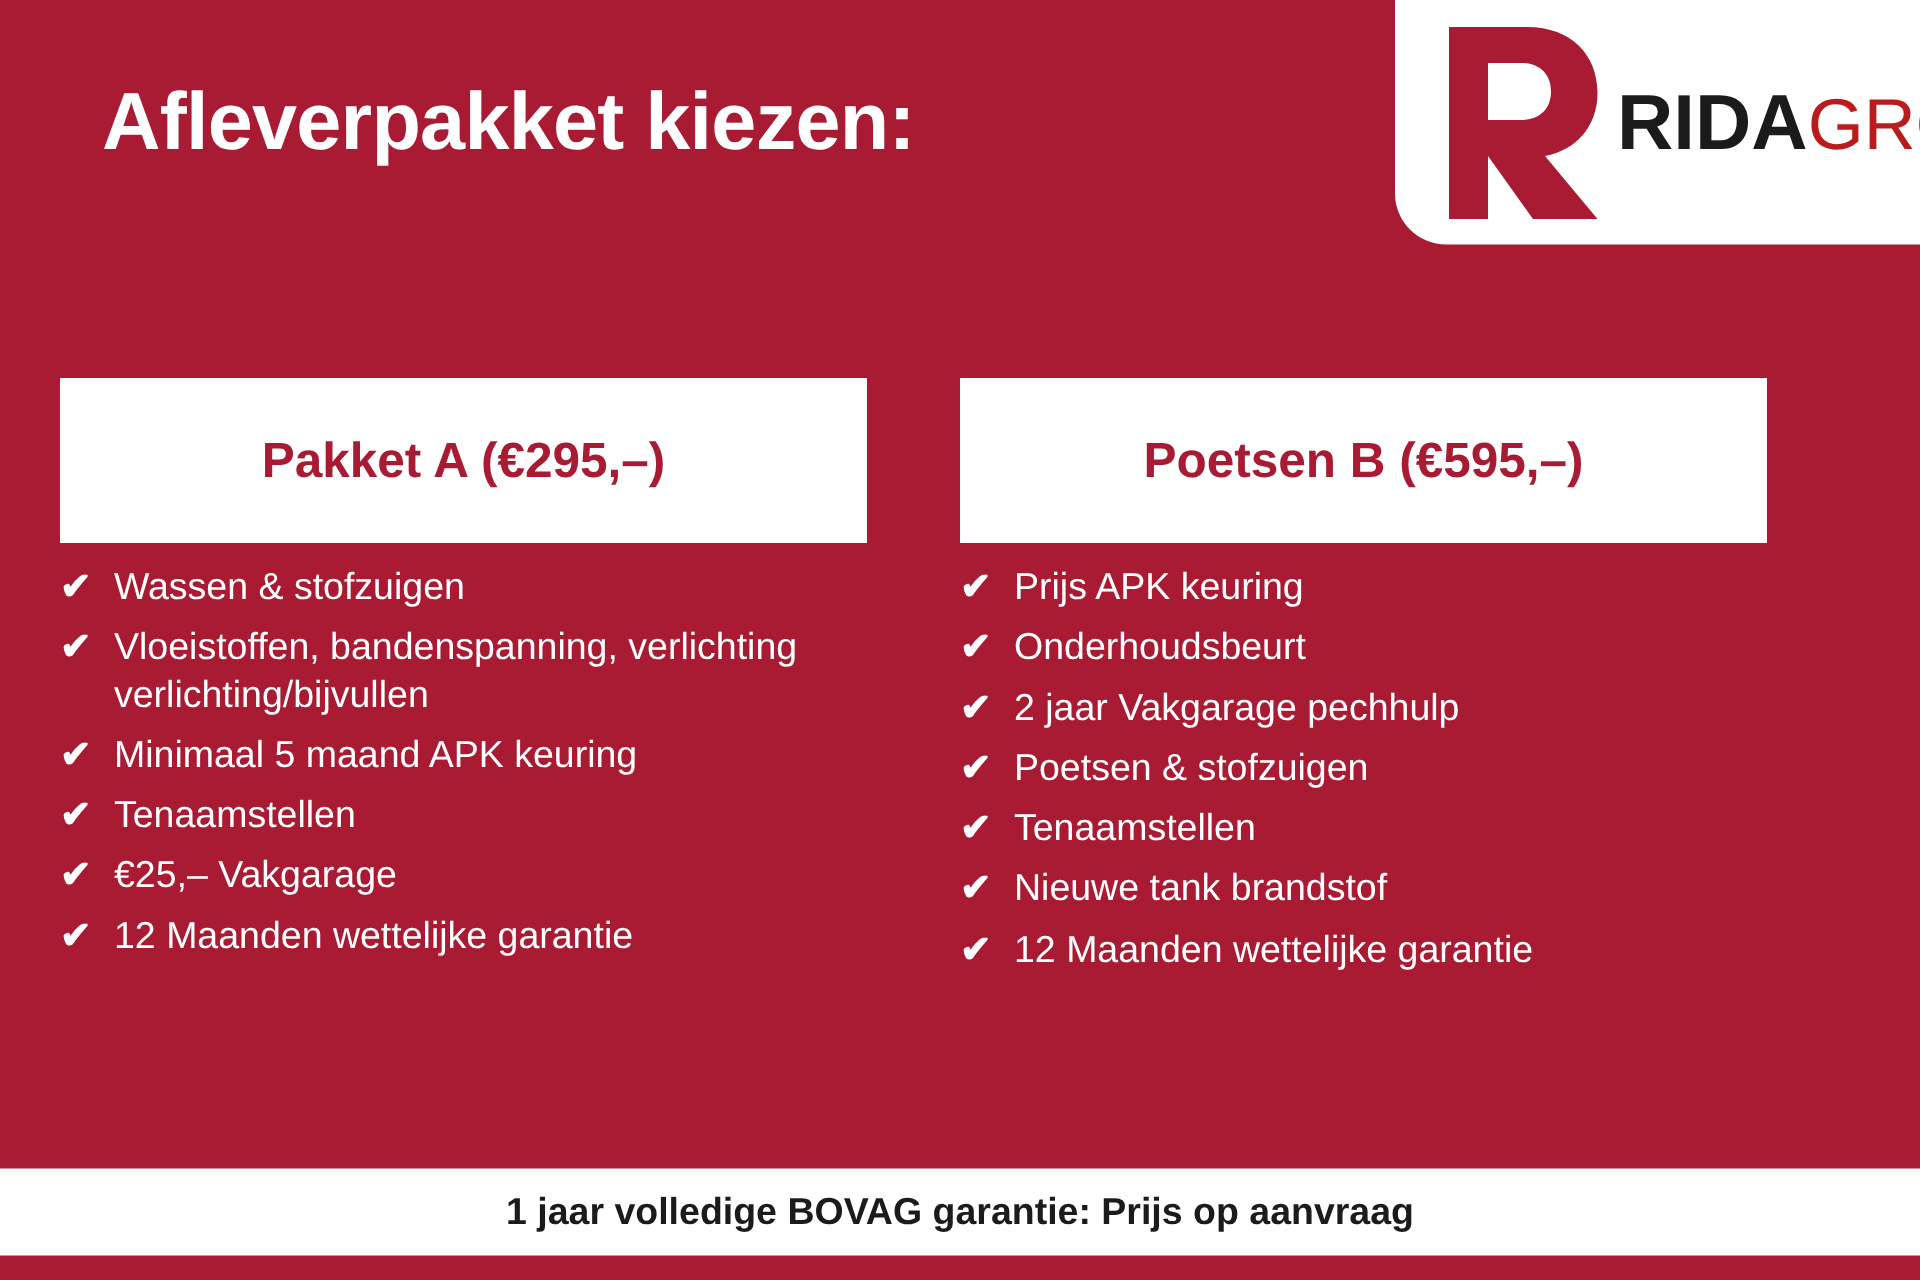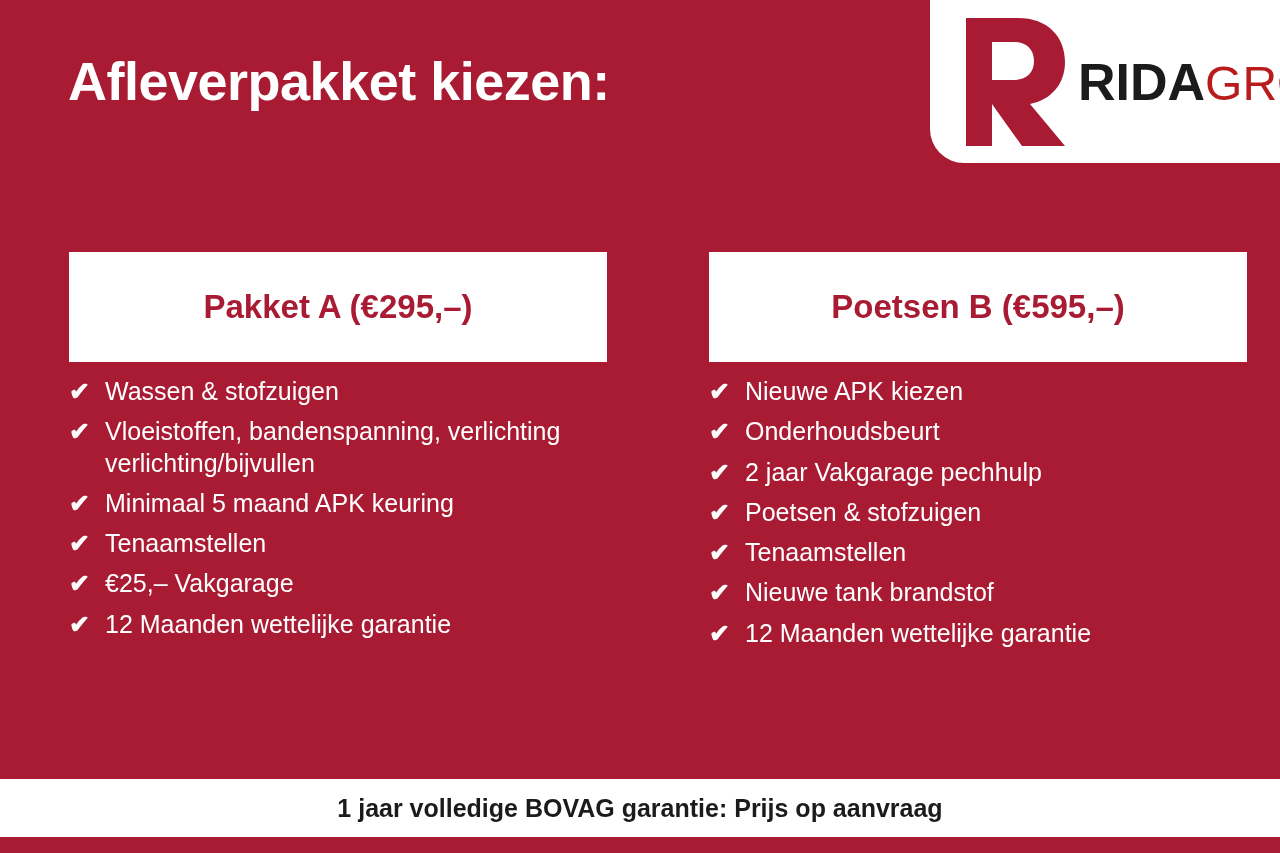--- a/index.html
+++ b/index.html
@@ -74,24 +74,24 @@
     font-weight: normal;
     color: #b91c1c;
     letter-spacing: 0px;
     margin-top: 4px;
   }
 
   
   .columns {
     position: absolute;
     top: 252px;
-    left: 69px;
+    left: 40px;
     width: 1178px;
     display: flex;
-    gap: 102px;
+    gap: 62px;
   }
   .column {
     width: 538px;
   }
   .pkg-header {
     background: #ffffff;
     height: 110px;
     display: flex;
     align-items: center;
     justify-content: center;
@@ -201,21 +201,21 @@
       </ul>
     </div>
 
     <div class="column">
       <div class="pkg-header">
         <span class="pkg-title">Poetsen B (€595,–)</span>
       </div>
       <ul class="features">
         <li class="feature">
           <span class="check">✔</span>
-          <span class="feature-text">Nieuwe APK kiezen</span>
+          <span class="feature-text">Prijs APK keuring</span>
         </li>
         <li class="feature">
           <span class="check">✔</span>
           <span class="feature-text">Onderhoudsbeurt</span>
         </li>
         <li class="feature">
           <span class="check">✔</span>
           <span class="feature-text">2 jaar Vakgarage pechhulp</span>
         </li>
         <li class="feature">

